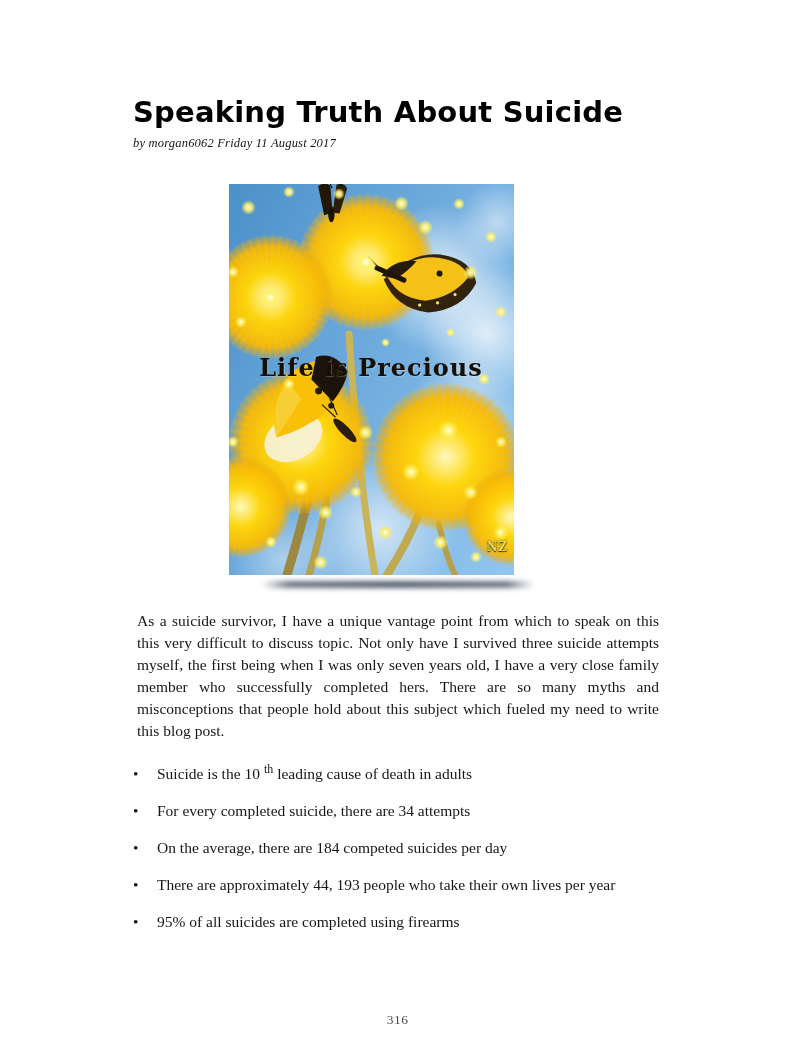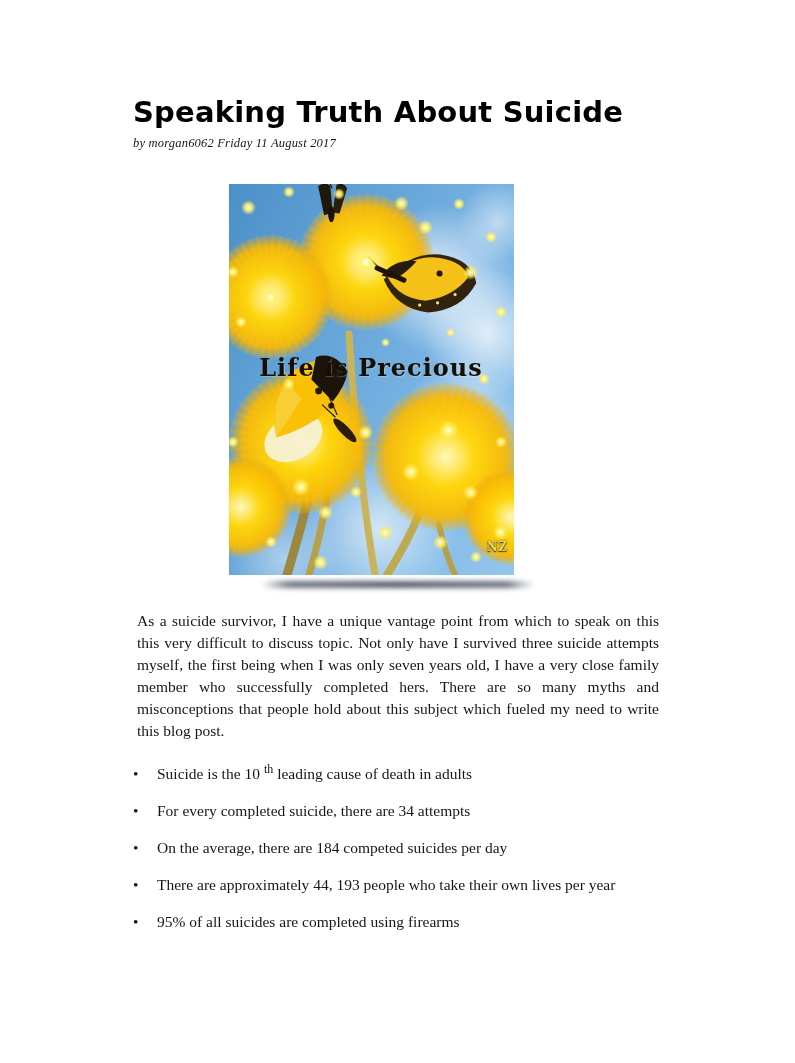--- a/index.html
+++ b/index.html
@@ -181,13 +181,14 @@
     <li>
       <span class="b">•</span>
       <span class="t"><span>There are approximately 44, 193 people who take their own lives per year</span><sup></sup><span></span></span>
     </li>
     <li>
       <span class="b">•</span>
       <span class="t"><span>95% of all suicides are completed using firearms</span><sup></sup><span></span></span>
     </li>
   </ul>
 
+  <div class="pagenum">316</div>
 </div>
 
 </body></html>

